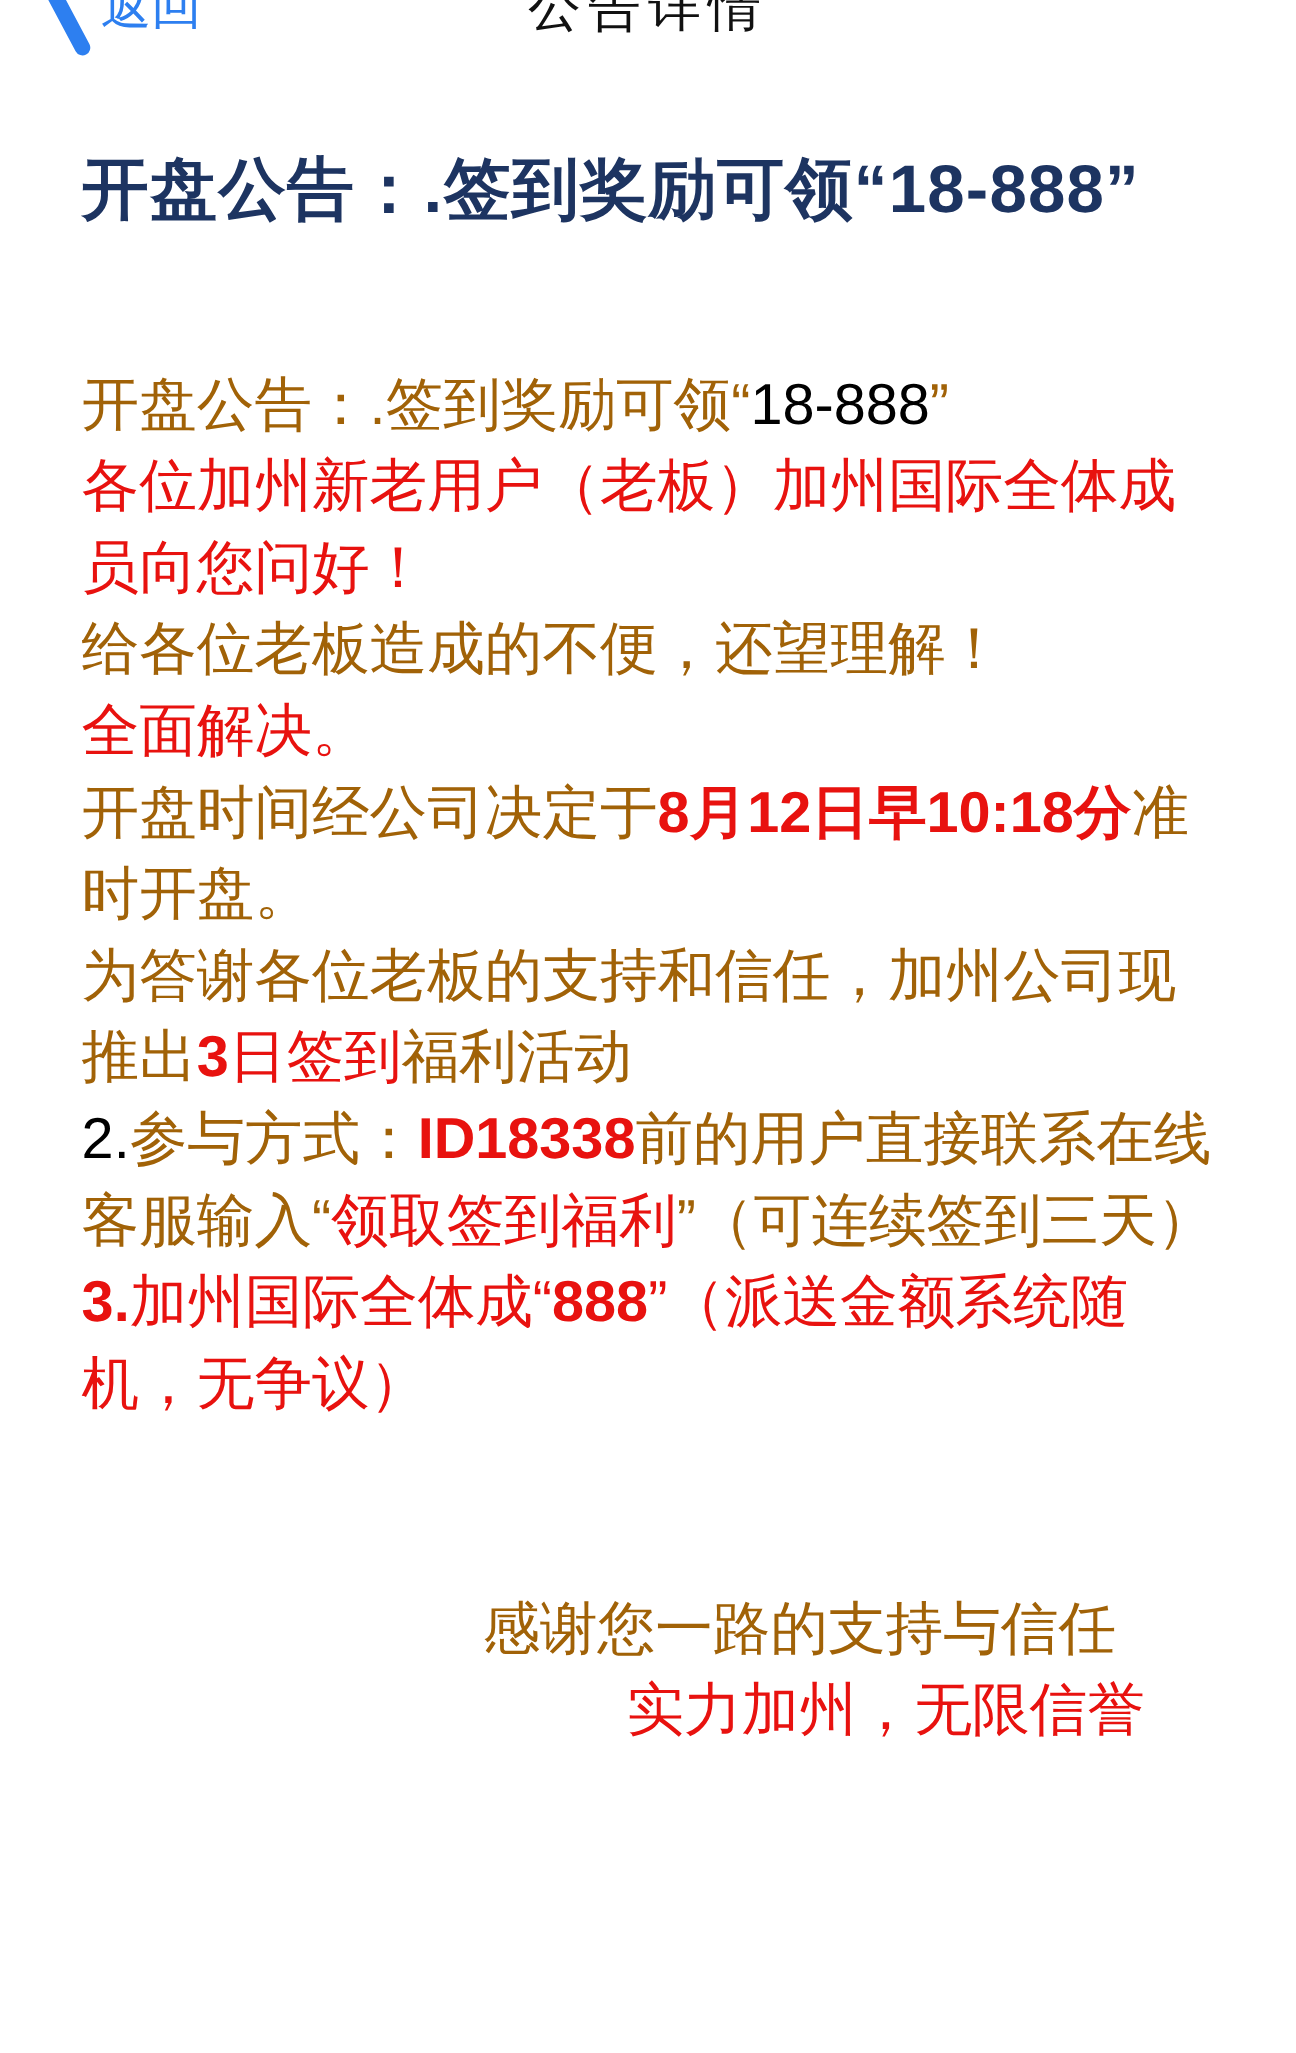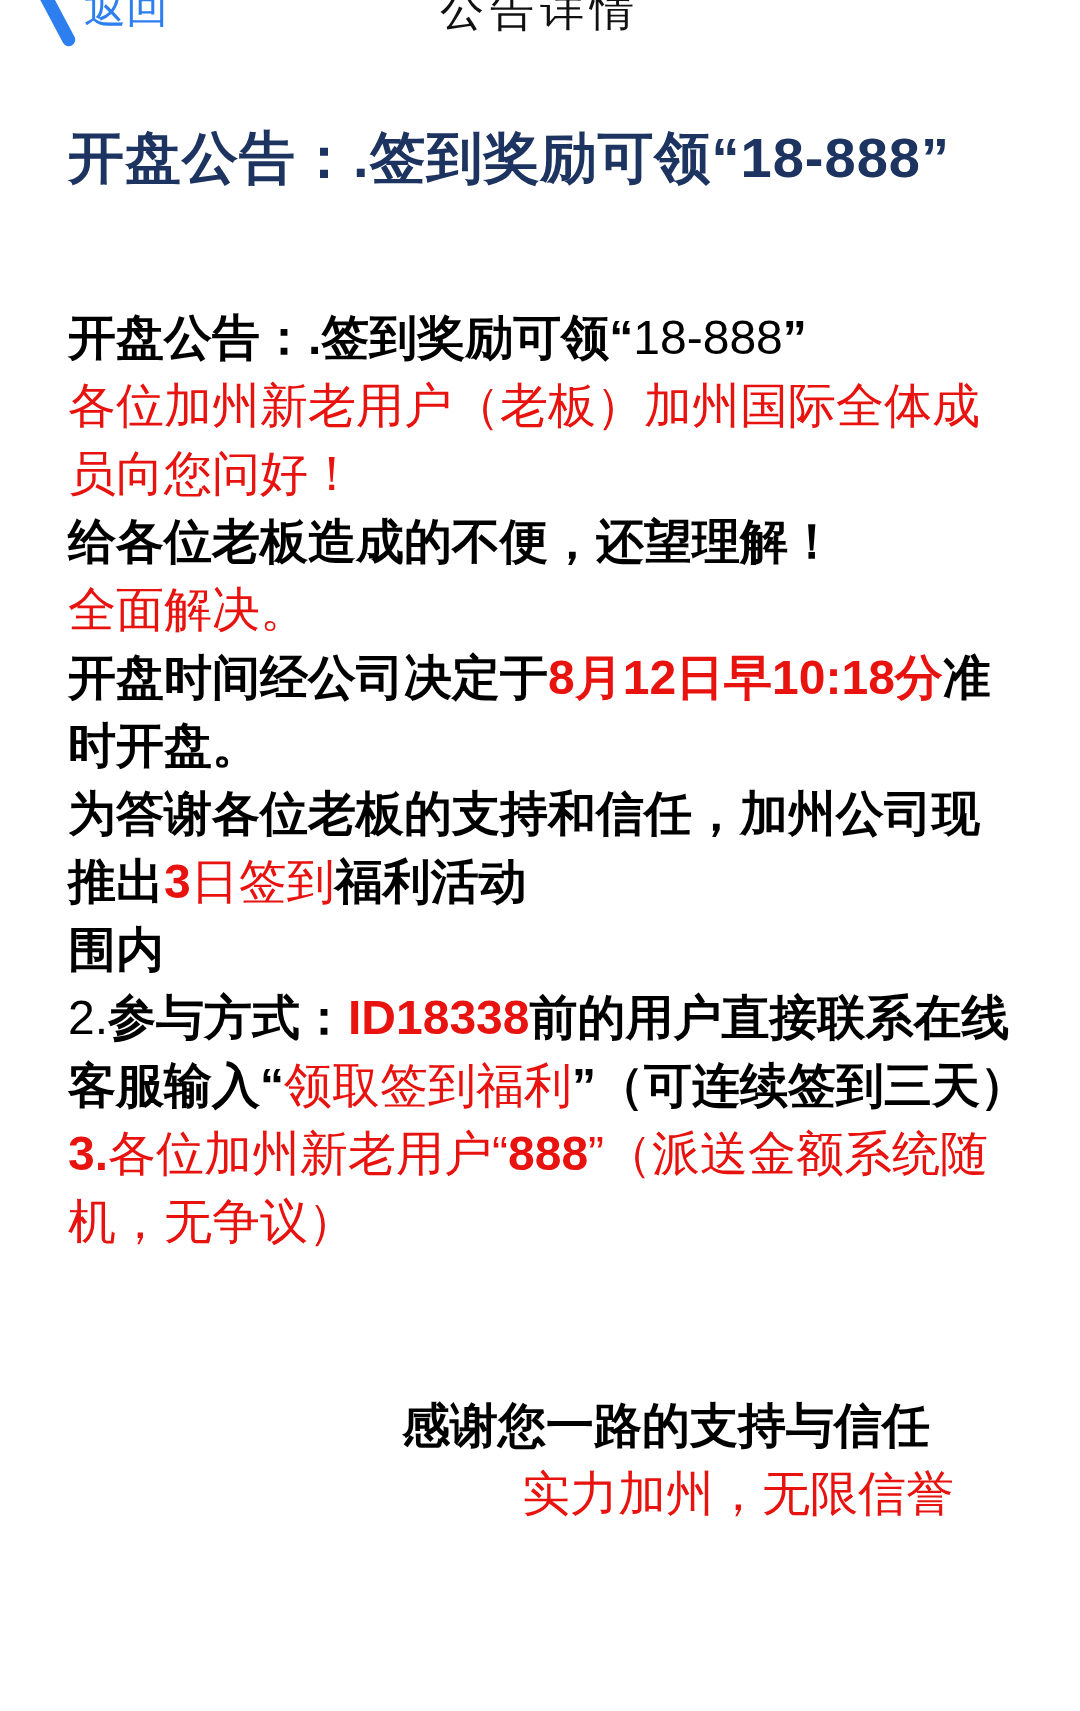--- a/index.html
+++ b/index.html
@@ -4,21 +4,21 @@
 <style>
   html,body{margin:0;padding:0;background:#ffffff;}
   .page{
     position:relative;
     width:1080px;height:1711px;
     background:#ffffff;
     overflow:hidden;
     font-family:"Liberation Sans", sans-serif;
   }
   
-  .navbar{position:absolute;top:0;left:0;right:0;height:56px;}
+  .navbar{position:absolute;top:0;left:0;right:0;height:56px;font-family:Liberation Mono, monospace;}
   .back{position:absolute;left:28px;top:0;width:160px;height:52px;cursor:pointer;}
   .chev{
     position:absolute;left:8px;top:-8px;
     width:13px;height:64px;border-radius:7px;
     background:var(--blue,#2d7ff0);
     transform:rotate(-28deg);
     transform-origin:top left;
   }
   .back-label{
     position:absolute;left:56px;top:-14px;
@@ -39,21 +39,21 @@
     color:var(--navy,#1d3461);
     white-space:nowrap;
   }
   .art-date{
     position:absolute;left:68px;top:226px;
     font-size:38px;line-height:42px;
     color:var(--gray,#a2a2a2);
   }
   .body-flow{position:absolute;left:68px;top:304px;right:0;}
   .line{height:68px;line-height:68px;font-size:48px;white-space:nowrap;}
-  .k {color:#000000;font-weight:700;}
+  .k {color:#a16207;font-weight:400;}
   .kb{color:#000000;font-weight:400;}
   .r {color:var(--red,#e8120f);font-weight:400;}
   .rb{color:var(--red,#e8120f);font-weight:700;}
 </style>
 </head>
 <body>
 
 <div class="page">
 
   <div class="navbar">
@@ -69,24 +69,23 @@
   <div class="body-flow" id="body-lines">
       <div class="line"><span class="k">开盘公告：.签到奖励可领“</span><span class="kb">18-888</span><span class="k">”</span></div>
       <div class="line"><span class="r">各位加州新老用户（老板）加州国际全体成</span></div>
       <div class="line"><span class="r">员向您问好！</span></div>
       <div class="line"><span class="k">给各位老板造成的不便，还望理解！</span></div>
       <div class="line"><span class="r">全面解决。</span></div>
       <div class="line"><span class="k">开盘时间经公司决定于</span><span class="rb">8月12日早10:18分</span><span class="k">准</span></div>
       <div class="line"><span class="k">时开盘。</span></div>
       <div class="line"><span class="k">为答谢各位老板的支持和信任，加州公司现</span></div>
       <div class="line"><span class="k">推出</span><span class="rb">3</span><span class="r">日签到</span><span class="k">福利活动</span></div>
-      <div class="line"><span class="k">围内</span></div>
       <div class="line"><span class="kb">2.</span><span class="k">参与方式：</span><span class="rb">ID18338</span><span class="k">前的用户直接联系在线</span></div>
       <div class="line"><span class="k">客服输入“</span><span class="r">领取签到福利</span><span class="k">”（可连续签到三天）</span></div>
-      <div class="line"><span class="rb">3.</span><span class="r">各位加州新老用户“</span><span class="rb">888</span><span class="r">”（派送金额系统随</span></div>
+      <div class="line"><span class="rb">3.</span><span class="r">加州国际全体成“</span><span class="rb">888</span><span class="r">”（派送金额系统随</span></div>
       <div class="line"><span class="r">机，无争议）</span></div>
       <div class="line"></div>
       <div class="line"></div>
       <div class="line" style="padding-left: 334px;"><span class="k">感谢您一路的支持与信任</span></div>
       <div class="line" style="padding-left: 454px;"><span class="r">实力加州，无限信誉</span></div>
     </div>
 
 </div>
 
 </body></html>

